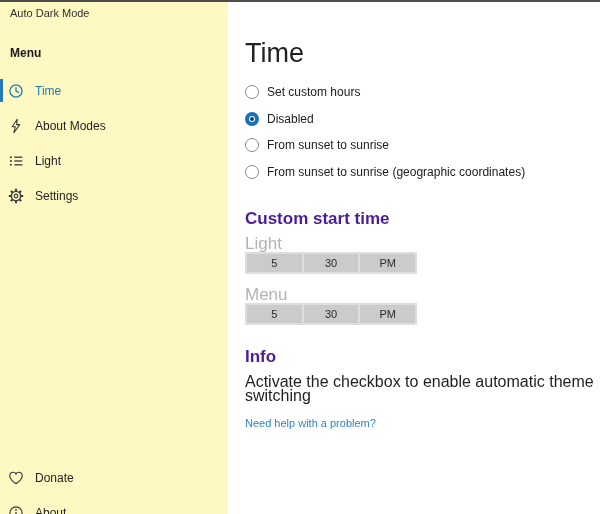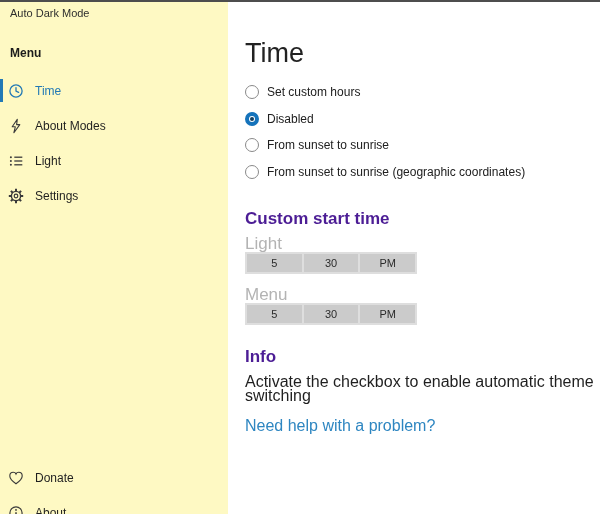--- a/index.html
+++ b/index.html
@@ -92,21 +92,21 @@
     margin-top:2px; width:172px; height:22px; background:#dedede;
     padding:2px; display:flex; gap:2px;
   }
   .timepicker .seg {
     flex:1; background:#cbcbcb; display:flex; align-items:center; justify-content:center;
     font-size:11px; color:#2b2b2b; cursor:default;
   }
   .picker-group.dark { margin-top:14px; }
   .info-text { margin-top:8px; font-size:16px; color:#1f1f1f; line-height:14px; }
   .help-link {
-    display:inline-block; margin-top:14px; font-size:16px; color:#2e86c1;
+    display:inline-block; margin-top:14px; font-size:11px; color:#2e86c1;
     text-decoration:none; cursor:pointer;
   }
 </style>
 </head>
 <body>
 
 <div class="window">
 
   <div class="sidebar">
     <div class="app-title">Auto Dark Mode</div>

